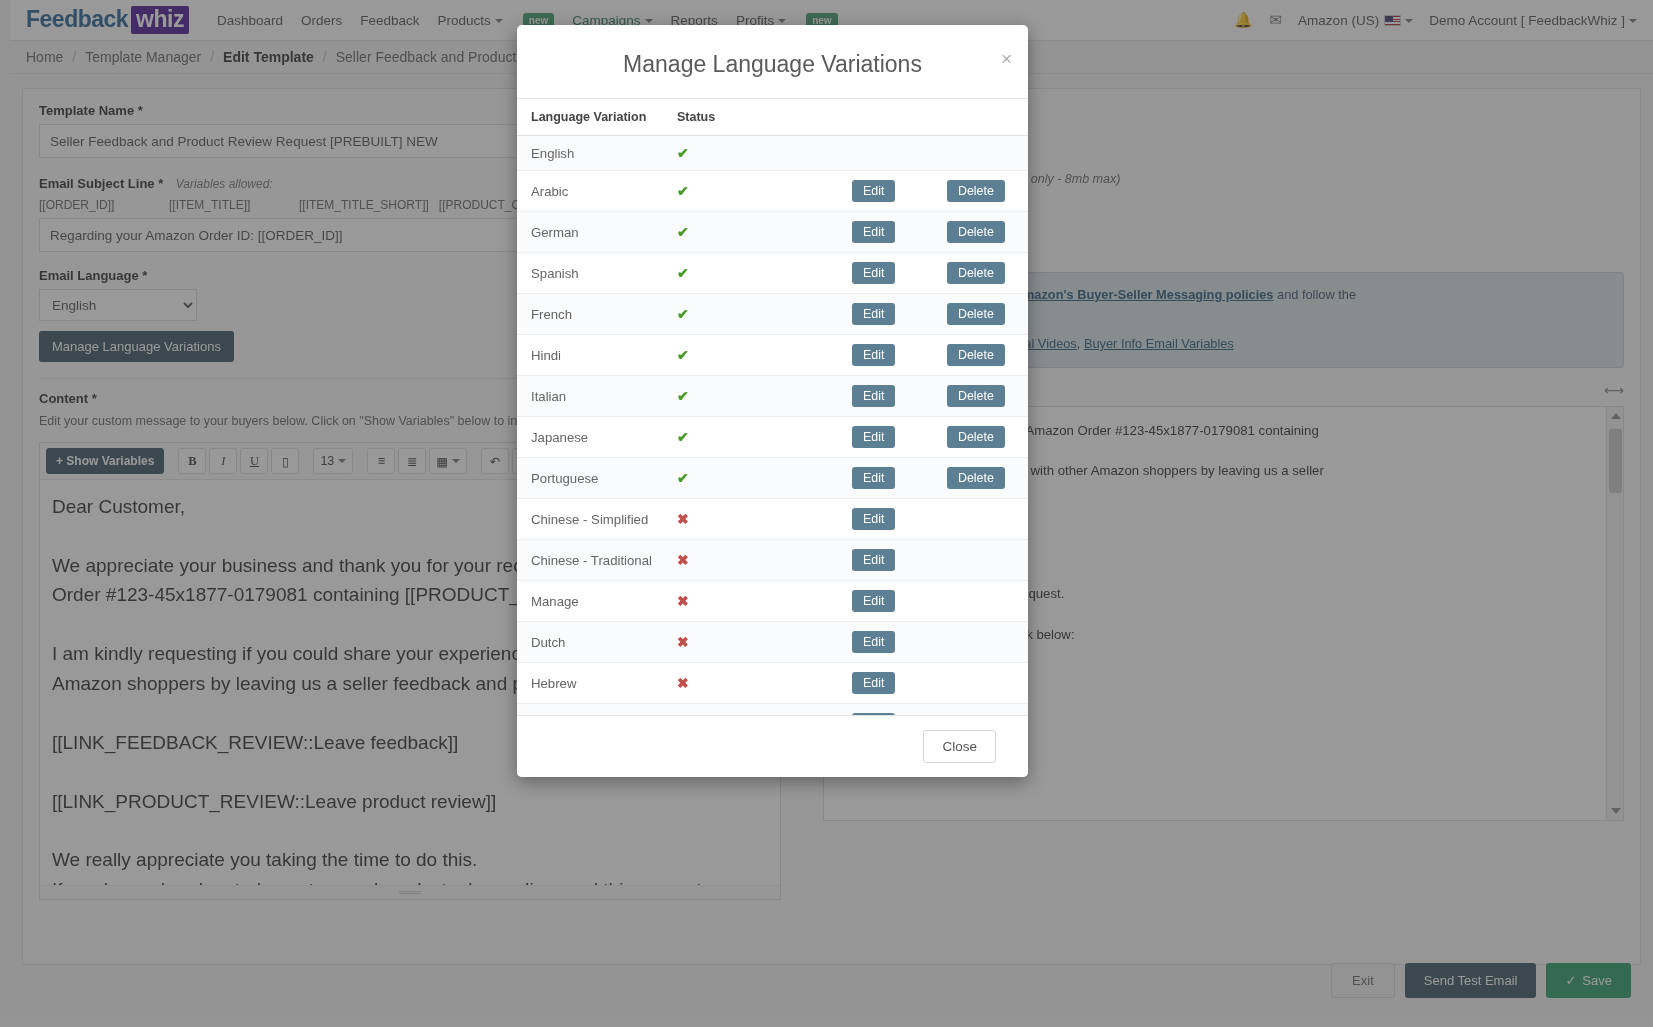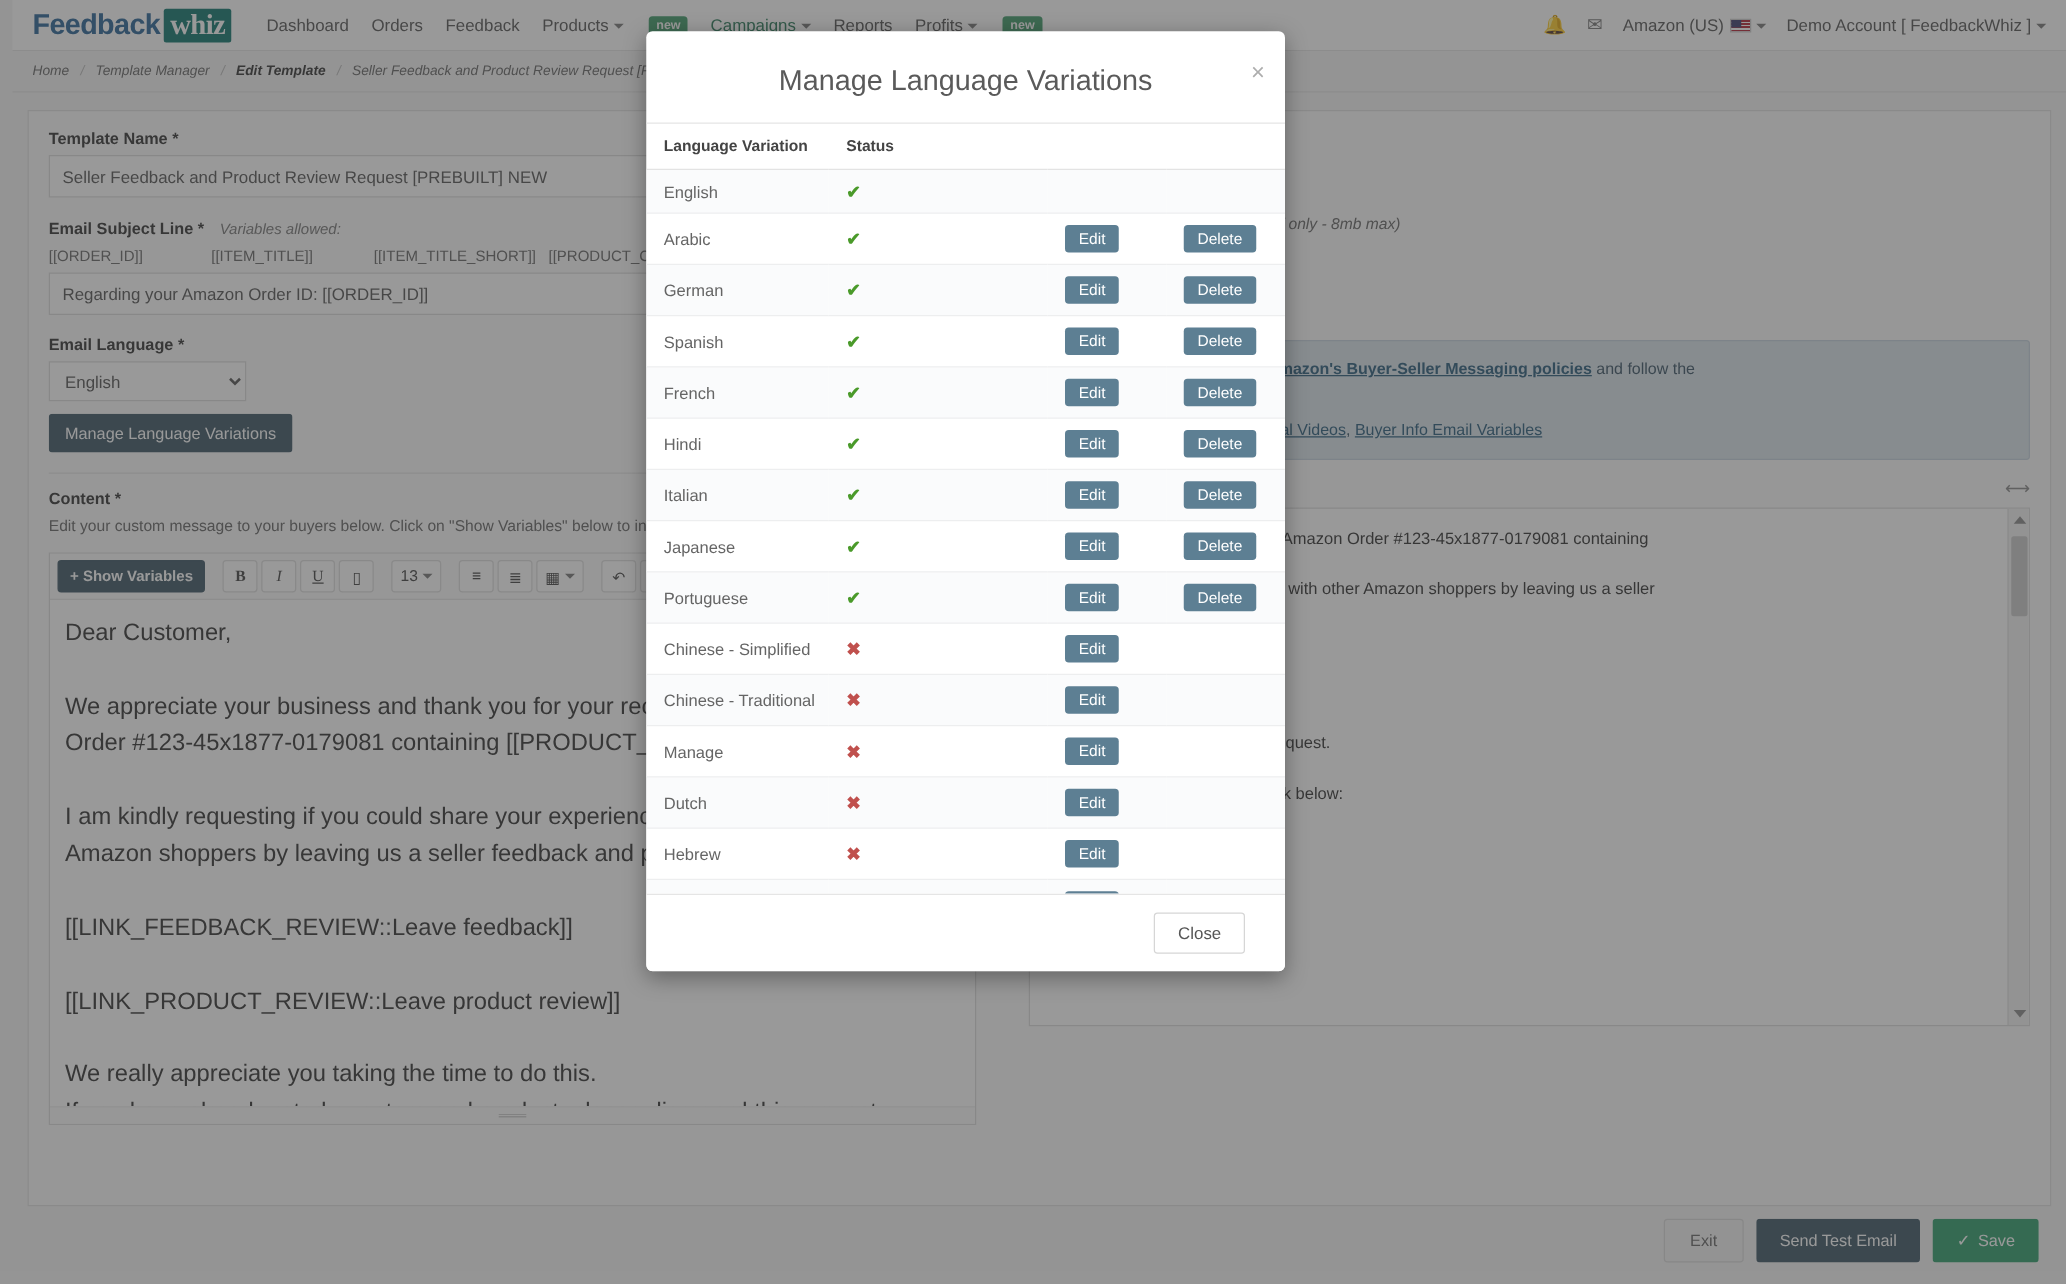--- a/index.html
+++ b/index.html
@@ -14,37 +14,37 @@
   
   #app { position: absolute; inset: 0; margin-left: 10px; }
 
   
   .navbar {
     height: 41px; background: #ffffff; display: flex; align-items: center;
     padding: 0 16px; border-bottom: 1px solid #e4e4e4;
   }
   .brand { display: flex; align-items: baseline; font-size: 23px; font-weight: bold; letter-spacing: -0.5px; margin-right: 28px; }
   .brand .fb { color: #2a6496; }
-  .brand .wz { background: #0f766e; color: #fff; padding: 0 5px 1px 5px; margin-left: 3px; border-radius: 2px; position: relative; font-family: Liberation Serif, serif; }
+  .brand .wz { background: #4c1d95; color: #fff; padding: 0 5px 1px 5px; margin-left: 3px; border-radius: 2px; position: relative; }
   .nav-links { display: flex; align-items: center; gap: 18px; font-size: 13.5px; }
   .nav-links a { color: #555; text-decoration: none; white-space: nowrap; text-align: right; }
   .nav-links a.active { color: #2b7a5a; }
   .caret { display: inline-block; width: 0; height: 0; margin-left: 4px;
     border-left: 4px solid transparent; border-right: 4px solid transparent; border-top: 4px solid #777; vertical-align: middle;}
   .badge-new { background: #3f9c6a; color: #fff; font-size: 10px; font-weight: bold; padding: 2px 6px; border-radius: 3px; margin-left: 2px; }
   .nav-right { margin-left: auto; display: flex; align-items: center; gap: 16px; font-size: 13.5px; color: #555; }
   .flag { display: inline-block; width: 17px; height: 11px; background:
       linear-gradient(to bottom, #b22234 0 14%, #fff 14% 28%, #b22234 28% 42%, #fff 42% 56%, #b22234 56% 70%, #fff 70% 85%, #b22234 85% 100%);
       position: relative; vertical-align: middle; margin-left: 5px; border: 1px solid #ccc; }
   .flag::before { content: ""; position: absolute; left: 0; top: 0; width: 8px; height: 6px; background: #3c3b6e; }
   .icon-bell { color: #2b7a5a; font-size: 15px; }
   .icon-mail { color: #777; font-size: 15px; }
 
   
-  .breadcrumb { height: 33px; display: flex; align-items: center; padding: 0 16px; font-size: 11px; color: #666; background: #f5f5f5; border-bottom: 1px solid #e4e4e4; font-style: italic;}
+  .breadcrumb { height: 33px; display: flex; align-items: center; padding: 0 16px; font-size: 14px; color: #666; background: #f5f5f5; border-bottom: 1px solid #e4e4e4;}
   .breadcrumb a { color: #666; text-decoration: none; }
   .breadcrumb .sep { margin: 0 9px; color: #bbb; }
   .breadcrumb .cur { font-weight: bold; color: #333; }
 
   
   .panel { position: absolute; left: 12px; right: 12px; top: 88px; bottom: 62px; background: #fbfbfb; border: 1px solid #e0e0e0; }
   .panel-inner { display: flex; height: 100%; padding: 14px 16px; gap: 24px; }
   .col-left { width: 760px; flex: none; }
   .col-right { flex: 1; }
 
@@ -81,21 +81,21 @@
   .preview-head .expand { margin-left: auto; color: #888; font-size: 14px; }
   .preview-box { margin-top: 8px; border: 1px solid #dcdcdc; background: #fff; height: 415px; position: relative; overflow: hidden; }
   .preview-text { padding: 14px 16px; font-size: 13.2px; color: #333; line-height: 1.55; white-space: pre-wrap; }
   .scrollbar { position: absolute; right: 0; top: 0; bottom: 0; width: 17px; background: #f3f3f3; border-left: 1px solid #e2e2e2; }
   .scrollbar .thumb { position: absolute; top: 0; left: 2px; width: 13px; height: 64px; background: #c9c9c9; border-radius: 2px;}
   .scrollbar .arrow { position: absolute; left: 4px; width: 0; height: 0; border-left: 5px solid transparent; border-right: 5px solid transparent;}
   .scrollbar .arrow.up { top: 6px; border-bottom: 6px solid #8a8a8a; }
   .scrollbar .arrow.down { bottom: 6px; border-top: 6px solid #8a8a8a; }
 
   
-  .footer-bar { position: absolute; left: 0; right: 0; bottom: 4px; height: 62px; display: flex; align-items: center; justify-content: flex-end; gap: 10px; padding-right: 22px; }
+  .footer-bar { position: absolute; left: 0; right: 0; bottom: 16px; height: 62px; display: flex; align-items: center; justify-content: flex-end; gap: 10px; padding-right: 22px; }
   .btn-exit { background: #f2f2f2; color: #666; border: 1px solid #dadada; padding: 9px 20px; }
   .btn-test { background: #3d5665; color: #fff; padding: 9px 18px; }
   .btn-save { background: #2e9e6b; color: #fff; padding: 9px 18px; display:inline-flex; align-items:center; gap:6px;}
 
   
   #overlay { position: absolute; inset: 0; background: rgba(60,60,60,0.52); }
   #modal {
     position: absolute; left: 517px; top: 25px; width: 511px; height: 752px;
     background: #fff; border-radius: 5px; box-shadow: 0 5px 18px rgba(0,0,0,0.35);
     display: flex; flex-direction: column; overflow: hidden;

